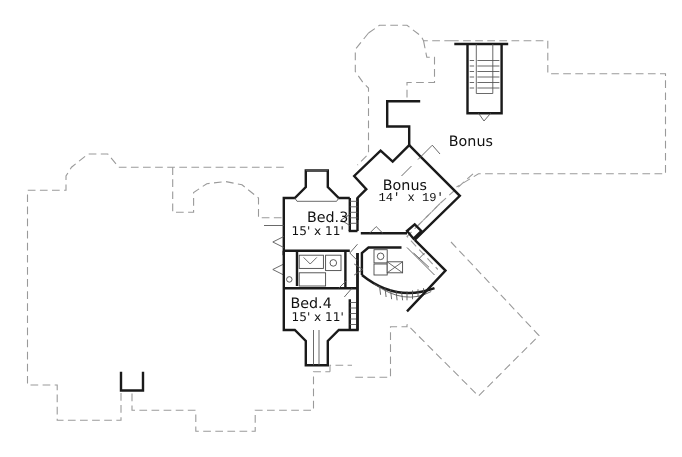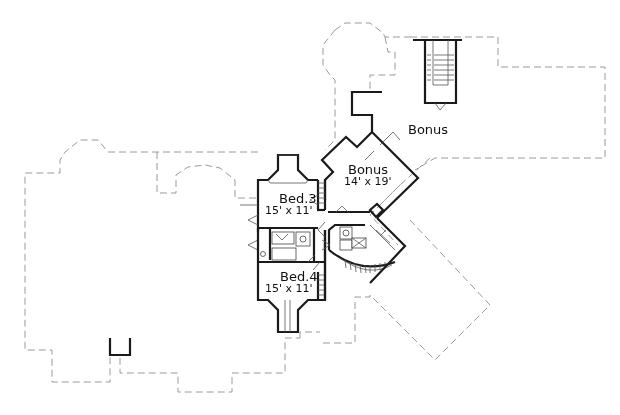--- a/index.html
+++ b/index.html
@@ -105,19 +105,19 @@
   </g>
 
   <path class="wall" d="M110 338 L110 355 L130 355 L130 338"></path>
 
   <path class="thin" d="M318 195 L310 200 L318 205"></path>
 </svg>
 
 <div class="lbl room-name" style="left:408px; top:123px;">Bonus</div>
 
 <div class="lbl room-name" style="left:348px; top:163px;">Bonus</div>
-<div class="lbl room-dim" style="left:344px; top:176px;">14' x 19'</div>
+<div class="lbl room-dim" style="left:344px; top:176px;font-family:Liberation Mono, monospace;">14' x 19'</div>
 
 <div class="lbl room-name" style="left:279px; top:192px;">Bed.3</div>
 <div class="lbl room-dim" style="left:265px; top:205px;">15' x 11'</div>
 
-<div class="lbl room-name" style="left:280px; top:270px;">Bed.4</div>
+<div class="lbl room-name" style="left:264px; top:270px;">Bed.4</div>
 <div class="lbl room-dim" style="left:265px; top:283px;">15' x 11'</div>
 
 </body></html>

